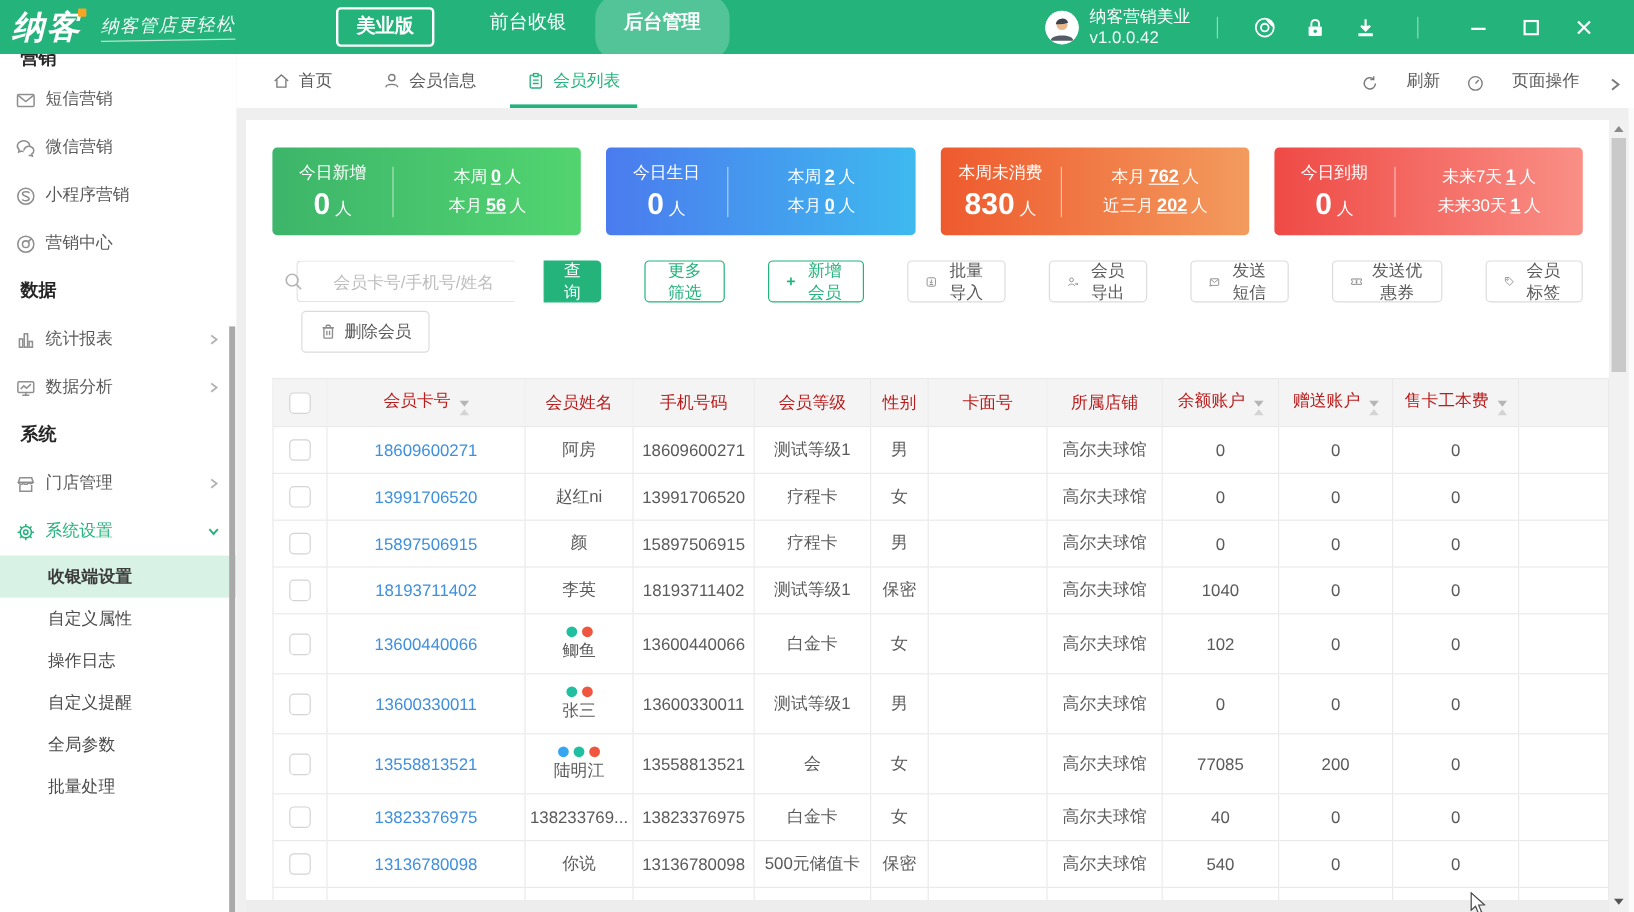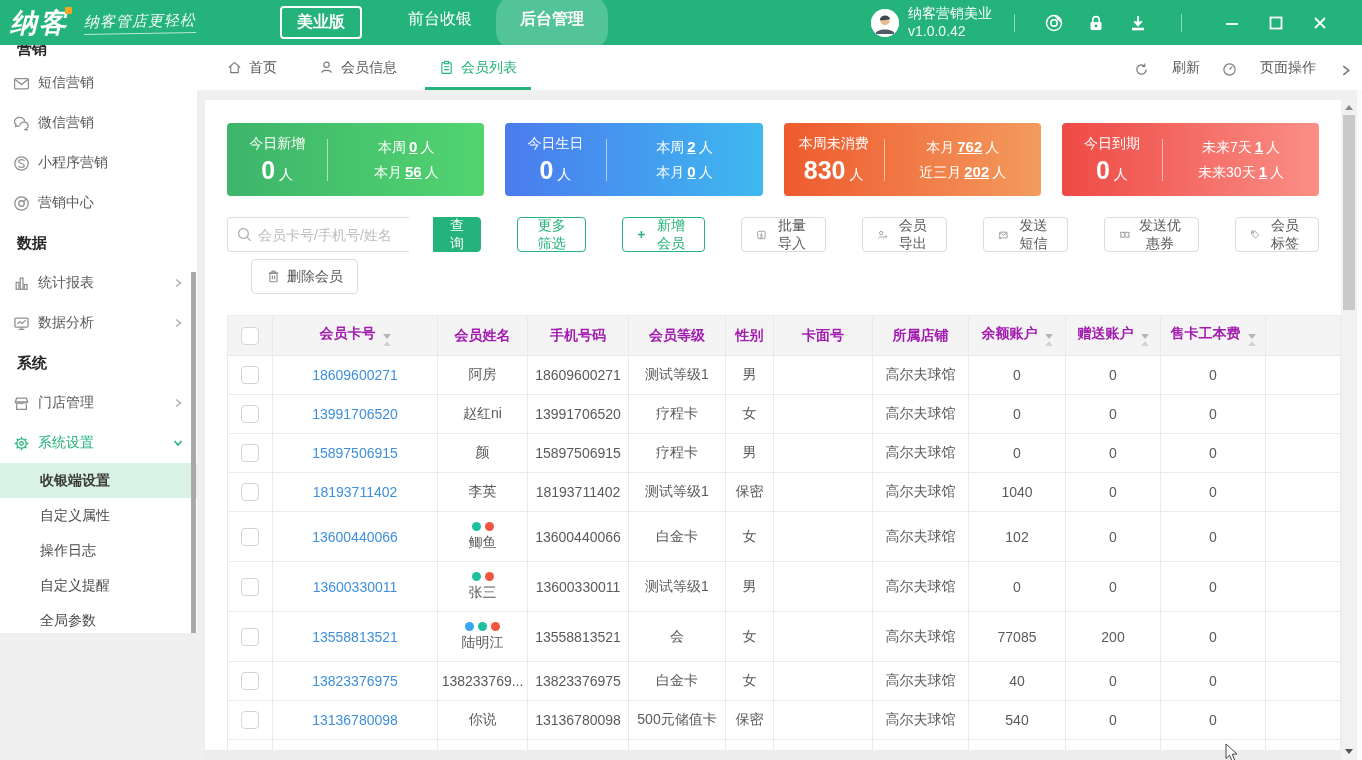--- a/index.html
+++ b/index.html
@@ -20,21 +20,21 @@
   .avatar { width:28px; height:28px; border-radius:50%; background:#fff; overflow:hidden; flex:none; }
   .acct { margin-left:9px; line-height:1.25; }
   .acct-name { font-size:14px; }
   .acct-ver { font-size:14px; opacity:.95; }
   .tb-div { width:1px; height:18px; background:rgba(255,255,255,.5); margin:0 18px 0 22px; }
   .tb-icon { width:20px; height:20px; margin:0 11px; cursor:pointer; }
   .win-group { display:flex; align-items:center; margin-left:10px; }
   .win-btn { width:44px; height:45px; display:flex; align-items:center; justify-content:center; cursor:pointer; }
 
   
-  .sidebar { position:absolute; left:0; top:45px; width:197px; height:588px; background:#fff; overflow:hidden; z-index:20; }
+  .sidebar { position:absolute; left:0; top:45px; width:197px; height:715px; background:#fff; overflow:hidden; z-index:20; }
   .sec-title { font-size:15px; font-weight:bold; color:#262626; padding-left:17px; height:40px; line-height:40px; }
   .sec-title.first { height:28px; line-height:28px; margin-top:-10px; }
   .side-item { height:40px; display:flex; align-items:center; padding-left:13px; font-size:14px; color:#595959; cursor:pointer; }
   .side-item .lbl { margin-left:8px; }
   .side-item svg { flex:none; }
   .side-chev { margin-left:auto; margin-right:13px; }
   .side-item.green { color:#23b37b; }
   .sub-item { height:35px; line-height:35px; padding-left:40px; font-size:14px; color:#4a4a4a; cursor:pointer; }
   .sub-item.active { background:#d8f2e6; color:#3c3c3c; font-weight:bold; }
   .side-scrollbar { position:absolute; right:1px; top:227px; width:5px; bottom:0; background:#a9a9a9; }
@@ -66,32 +66,32 @@
   .card-unit { font-size:14px; margin-left:4px; font-weight:normal; }
   .card-div { width:1px; height:42px; background:rgba(255,255,255,.55); }
   .card-right { flex:1; display:flex; flex-direction:column; gap:6px; align-items:center; font-size:14px; }
   .crow b { font-size:15px; text-decoration:underline; margin:0 3px; }
 
   
   .toolbar { display:flex; gap:12px; margin:21px 22px 0; height:35px; }
   .toolbar2 { display:flex; margin:7px 22px 0; height:35px; }
   .search-wrap { display:flex; }
   .search-box { position:relative; }
-  .search-box input { width:182px; height:35px; border:1px solid #dcdcdc; border-right:none; border-radius:4px 0 0 4px; padding:0 8px 0 30px; font-size:14px; color:#333; outline:none; font-family:inherit; }
+  .search-box input { width:182px; height:35px; border:1px solid #dcdcdc; border-right:none; border-radius:4px 0 0 4px; padding:0 8px 0 30px; font-size:14px; color:#333; outline:none; font-family:inherit;margin-left:20px; }
   .search-box input::placeholder { color:#bdbdbd; }
   .search-box svg { position:absolute; left:9px; top:9px; }
   .btn { height:35px; border-radius:4px; font-size:14px; display:flex; align-items:center; gap:6px; cursor:pointer; background:#fff; border:1px solid #dcdcdc; color:#595959; padding:0 14px; font-family:inherit;margin-left:24px; }
   .btn-primary { background:#23b37b; border:1px solid #23b37b; color:#fff; border-radius:0 4px 4px 0; padding:0 16px; }
   .btn-green { border:1px solid #23b37b; color:#23b37b; }
 
   
   .table-wrap { margin:21px 0 0 22px; }
   table { border-collapse:collapse; table-layout:fixed; width:1114px; }
   th, td { border:1px solid #eaeaea; text-align:center; font-weight:normal; overflow:hidden; white-space:nowrap; }
-  th { height:40px; background:#f4f4f4; color:#a21caf; font-size:14px;font-weight:bold; }
+  th { height:40px; background:#f4f4f4; color:#b91c1c; font-size:14px; }
   td { height:39px; background:#fff; color:#5a5a5a; font-size:14px; }
   tr.tall td { height:50px; }
   tr.partial td { height:39px; }
   .cb { width:18px; height:18px; border:1px solid #d4d4d4; border-radius:4px; background:#fff; display:inline-block; vertical-align:middle; cursor:pointer; }
   .link { color:#3e8fdd; cursor:pointer; text-decoration:none; }
   .dots { line-height:9px; margin-bottom:3px; }
   .dot { display:inline-block; width:9px; height:9px; border-radius:50%; margin:0 2px; }
   .sorter { display:inline-flex; flex-direction:column; gap:2px; margin-left:7px; vertical-align:-1px; }
   .car-d { width:0; height:0; border-left:4px solid transparent; border-right:4px solid transparent; border-top:5px solid #b5b5b5; cursor:pointer; }
   .car-u { width:0; height:0; border-left:4px solid transparent; border-right:4px solid transparent; border-bottom:5px solid #d4d4d4; cursor:pointer; }

